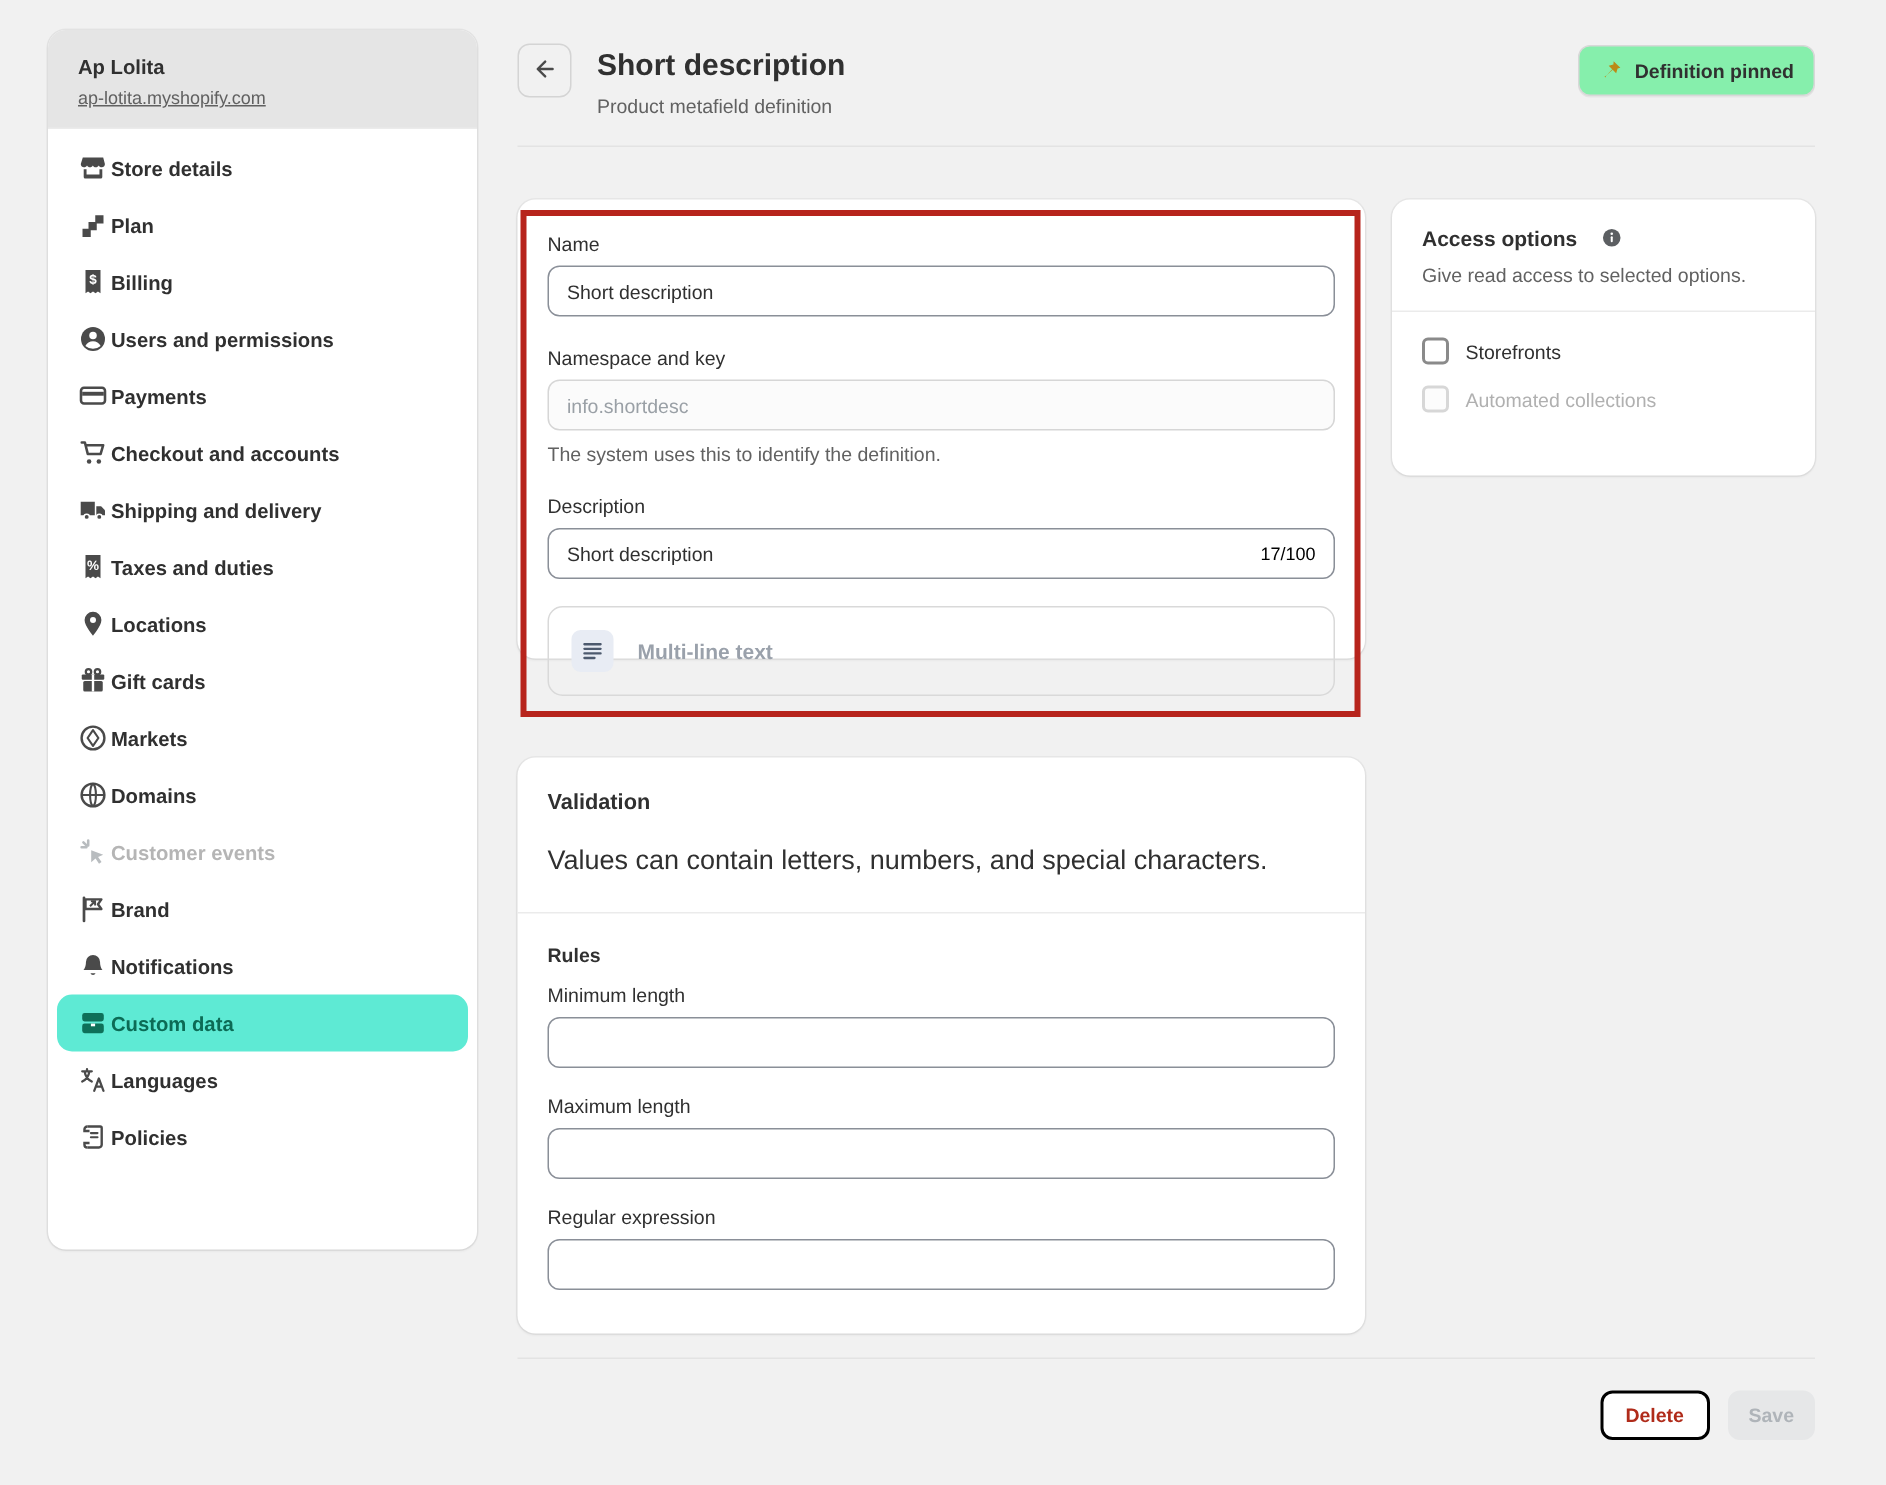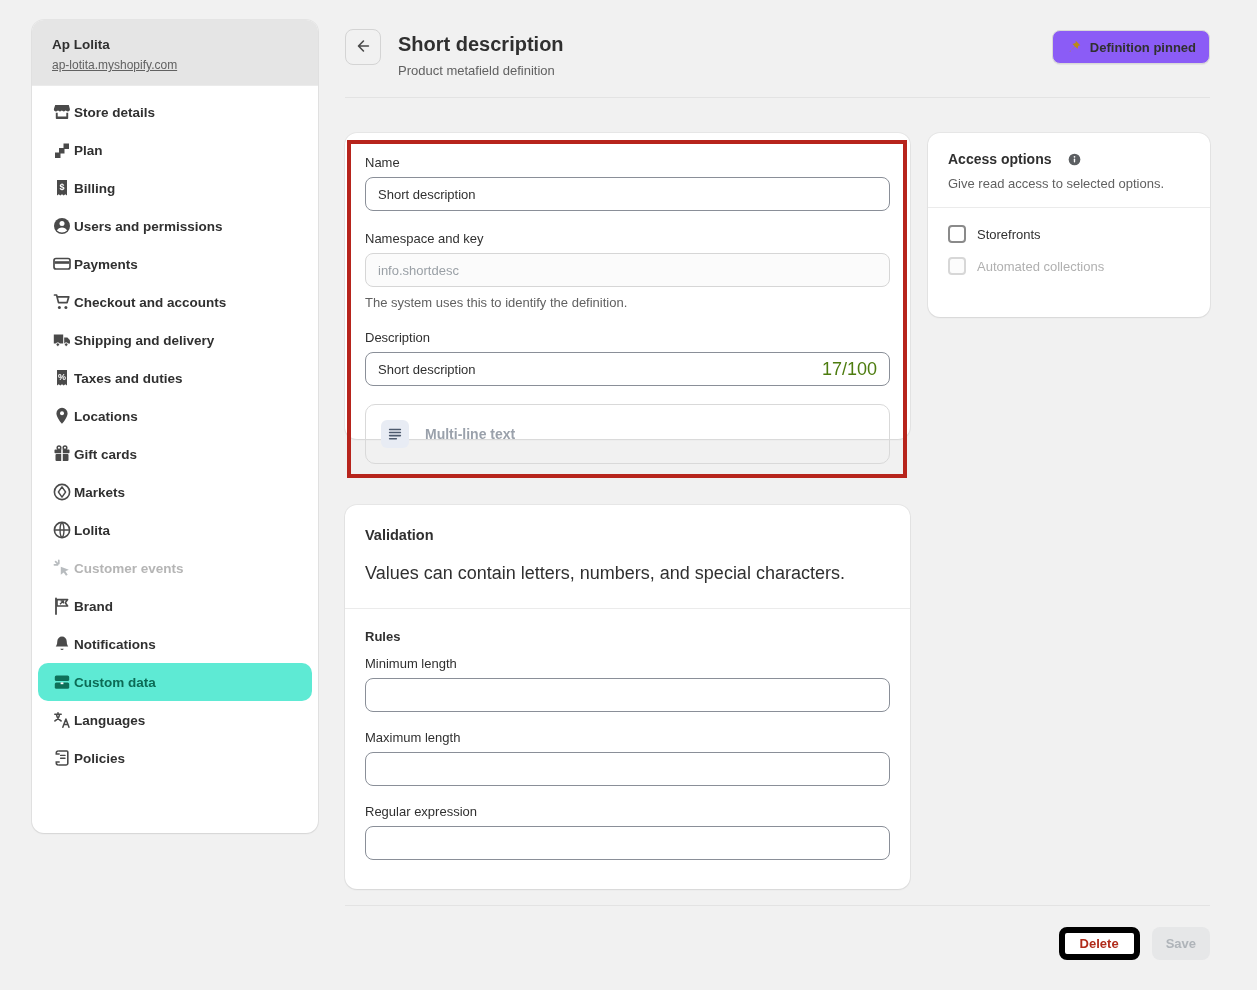--- a/index.html
+++ b/index.html
@@ -42,21 +42,21 @@
   .main-header { position:absolute; left:345px; top:29px; width:865px; height:54px; }
   .back-btn {
     position:absolute; left:0; top:0; width:36px; height:36px;
     border:1px solid #d4d4d4; border-radius:8px; background:transparent;
     display:flex; align-items:center; justify-content:center; cursor:pointer;
   }
   .page-title { position:absolute; left:53px; top:4px; font-size:20px; font-weight:700; color:#303030; }
   .page-subtitle { position:absolute; left:53px; top:34px; font-size:13px; color:#616161; }
   .pinned-btn {
     position:absolute; right:0; top:1px; height:34px; padding:0 13px;
-    background:#8b5cf6; border:1px solid #d8d8d8; border-radius:8px;
+    background:#86efac; border:1px solid #d8d8d8; border-radius:8px;
     box-shadow:0 1px 0 rgba(0,0,0,.05);
     display:flex; align-items:center; gap:8px; cursor:pointer;
     font-size:13px; font-weight:600; color:#303030;
     font-family:"Liberation Sans", sans-serif;
   }
   .hr { position:absolute; left:345px; width:865px; height:1px; background:#e3e3e3; }
 
   
   .card {
     position:absolute; background:#fff; border-radius:12px;
@@ -72,41 +72,41 @@
     padding:0 12px; font-size:13px; color:#303030; background:#fff;
     font-family:"Liberation Sans", sans-serif; outline:none;
   }
   .txt-input:disabled, .txt-input.disabled {
     background:#fbfbfb; border-color:#d6d6d6; color:#9aa0a6;
   }
   .help-text { margin-top:8px; font-size:13px; color:#616161; }
   .input-wrap { position:relative; }
   .char-count {
     position:absolute; right:13px; top:50%; transform:translateY(-50%);
-    font-size:18px; color:#4d7c0f; pointer-events:none;
+    font-size:12px; color:#000000; pointer-events:none;
   }
   .type-box {
     margin-top:18px; height:60px; border:1px solid #d9d9d9; border-radius:10px;
     display:flex; align-items:center; gap:16px; padding:0 15px; cursor:pointer;
   }
   .type-icon {
     width:28px; height:28px; border-radius:6px; background:#e8ecf4;
     display:flex; align-items:center; justify-content:center;
   }
   .type-label { font-size:14px; font-weight:700; color:#9aa1ab; }
 
   .annotation-rect {
     position:absolute; left:347px; top:140px; width:560px; height:338px;
     border:4px solid #b7241c; pointer-events:none; z-index:5;
   }
 
   
   .card-sec { padding:18px 20px; }
   .card-divider { height:1px; background:#ebebeb; }
-  .access-title-row { display:flex; align-items:flex-end; gap:16px; }
+  .access-title-row { display:flex; align-items:flex-start; gap:16px; }
   .sec-title { font-size:14px; font-weight:700; color:#303030; }
   .access-sub { margin-top:9px; font-size:13px; color:#616161; }
   .chk-row { display:flex; align-items:center; gap:11px; cursor:pointer; }
   .chk-row + .chk-row { margin-top:14px; }
   .chk-box {
     width:18px; height:18px; border:2px solid #8a8a8a; border-radius:4px; background:#fff;
     flex:0 0 18px;
   }
   .chk-row.disabled { cursor:default; }
   .chk-row.disabled .chk-box { border-color:#d7d7d7; background:#fcfcfc; }
@@ -118,21 +118,21 @@
   .rules-title { font-size:13px; font-weight:700; color:#303030; margin-bottom:12px; }
   .rule-field { margin-top:2px; }
   .rule-field + .rule-field { margin-top:18px; }
 
   
   .footer-actions {
     position:absolute; right:47px; top:927px;
     display:flex; gap:12px; align-items:center;
   }
   .btn-delete {
-    height:33px; padding:0 15px; background:#fff; border:6px solid #000000;
+    height:33px; padding:0 15px; background:#fff; border:2px solid #000000;
     border-radius:8px; color:#b02b1a; font-size:13px; font-weight:600; cursor:pointer;
     font-family:"Liberation Sans", sans-serif;
   }
   .btn-save {
     height:33px; padding:0 14px; background:#e6e7e8; border:none;
     border-radius:8px; color:#afb4b9; font-size:13px; font-weight:600; cursor:default;
     font-family:"Liberation Sans", sans-serif;
   }
 </style>
 </head>
@@ -251,21 +251,21 @@
           </span>
           <span>Markets</span>
         </div>
         <div class="menu-item">
           <span class="mi-icon">
             <svg width="20" height="20" viewBox="0 0 20 20">
               <circle cx="10" cy="10" r="7.6" fill="none" stroke="#4a4a4a" stroke-width="1.6"></circle>
               <path d="M2.4 10h15.2M10 2.4c2.6 2.1 2.6 13.1 0 15.2M10 2.4c-2.6 2.1-2.6 13.1 0 15.2" fill="none" stroke="#4a4a4a" stroke-width="1.4"></path>
             </svg>
           </span>
-          <span>Lolita</span>
+          <span>Domains</span>
         </div>
         <div class="menu-item disabled">
           <span class="mi-icon">
             <svg width="20" height="20" viewBox="0 0 20 20">
               <path d="M8.8 8.8l8 3-3.4 1.5 2.3 3.4-1.7 1.1-2.3-3.4-2.9 2.4z" fill="#b8bcbf"></path>
               <path d="M6.8 2.4v3.2M2.4 6.8h3.2M3.6 3.6l2.2 2.2" stroke="#b8bcbf" stroke-width="1.7" stroke-linecap="round"></path>
             </svg>
           </span>
           <span>Customer events</span>
         </div>

